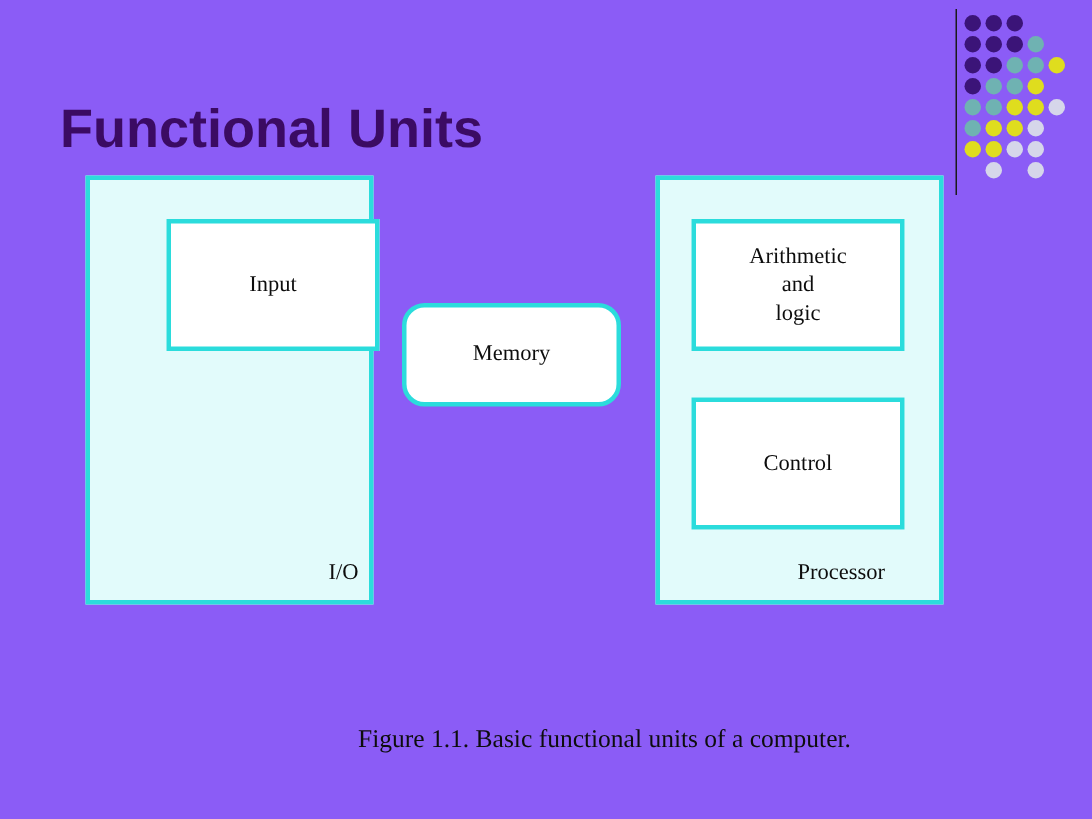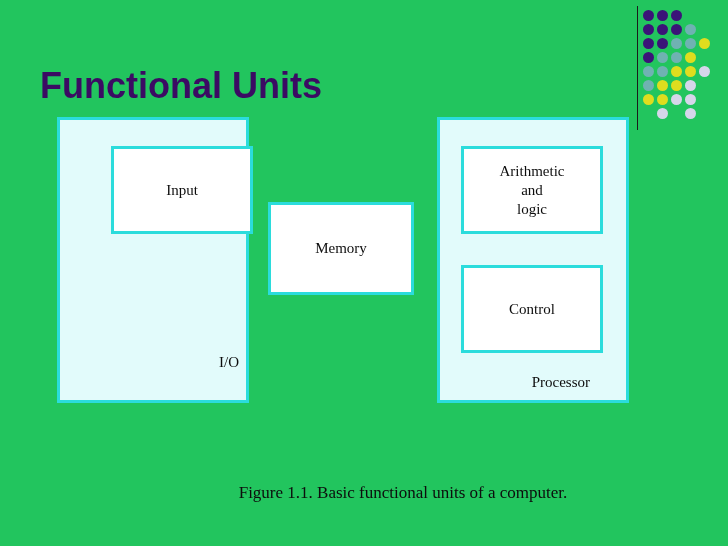--- a/index.html
+++ b/index.html
@@ -11,21 +11,21 @@
     width: 728px;
     height: 546px;
     background: #ffffff;
     font-family: "Liberation Serif", "DejaVu Serif", serif;
     overflow: hidden;
   }
   .slide {
     position: relative;
     width: 728px;
     height: 546px;
-    background: #22c55e;
+    background: #8b5cf6;
   }
 
   
   .slide-title {
     position: absolute;
     left: 40px;
     top: 64px;
     font-family: "Liberation Sans", "DejaVu Sans", sans-serif;
     font-weight: bold;
     font-size: 36px;
@@ -97,31 +97,31 @@
     text-align: center;
     color: #0d0d0d;
     font-size: 15px;
     line-height: 19px;
     font-family: "Liberation Serif", "DejaVu Serif", serif;
   }
   .box-input  { left: 81px;  top: 146px; width: 142px; height: 88px; margin-left: 30px; }
   .box-output { left: 81px;  top: 265px; width: 142px; height: 88px; }
   .box-alu    { left: 461px; top: 146px; width: 142px; height: 88px; }
   .box-control{ left: 461px; top: 265px; width: 142px; height: 88px; }
-  .box-memory { left: 268px; top: 202px; width: 146px; height: 93px; }
+  .box-memory { left: 268px; top: 202px; width: 146px; height: 69px; border-radius: 15px; }
 
   .panel-label {
     position: absolute;
     font-size: 15px;
     line-height: 18px;
     color: #0d0d0d;
     text-align: right;
     white-space: nowrap;
   }
-  .label-io   { left: 139px; top: 353px; width: 100px; }
+  .label-io   { left: 139px; top: 373px; width: 100px; }
   .label-proc { left: 480px; top: 373px; width: 110px; }
 
   .caption {
     position: absolute;
     left: 0;
     top: 482px;
     width: 728px;
     text-align: center;
     font-size: 17px;
     line-height: 22px;

